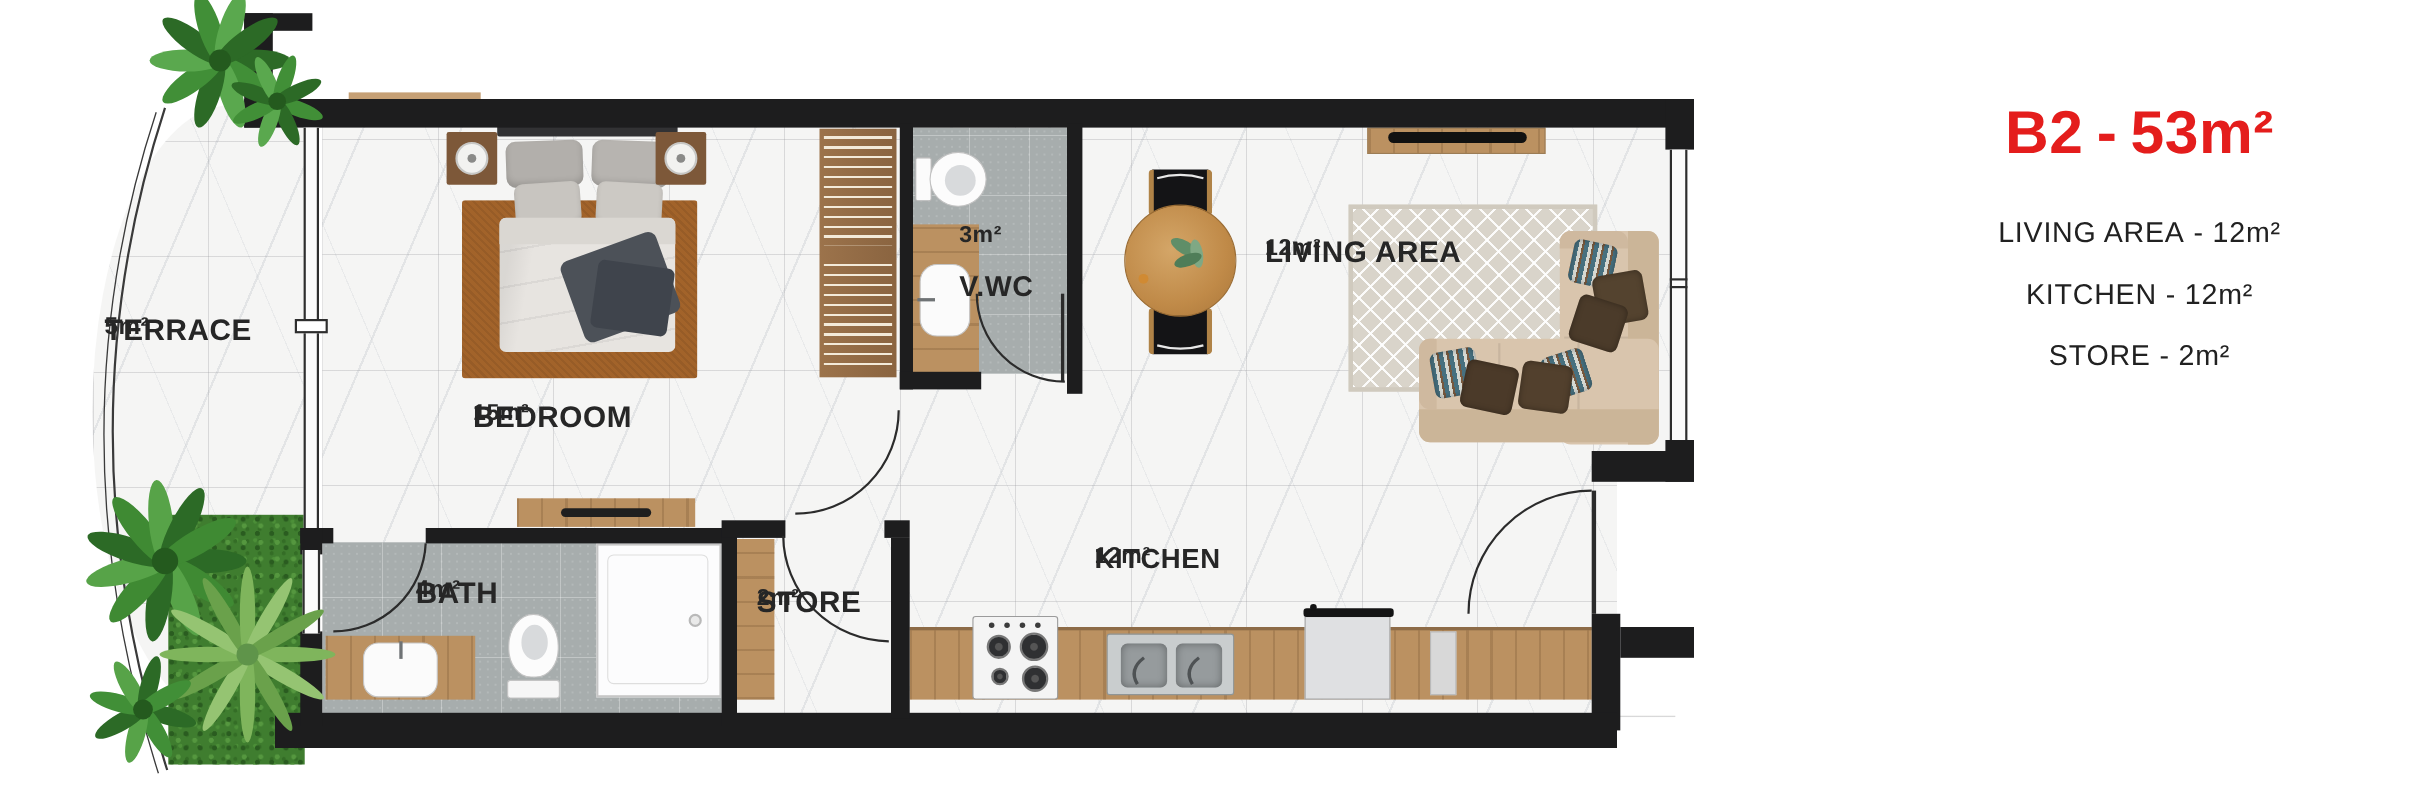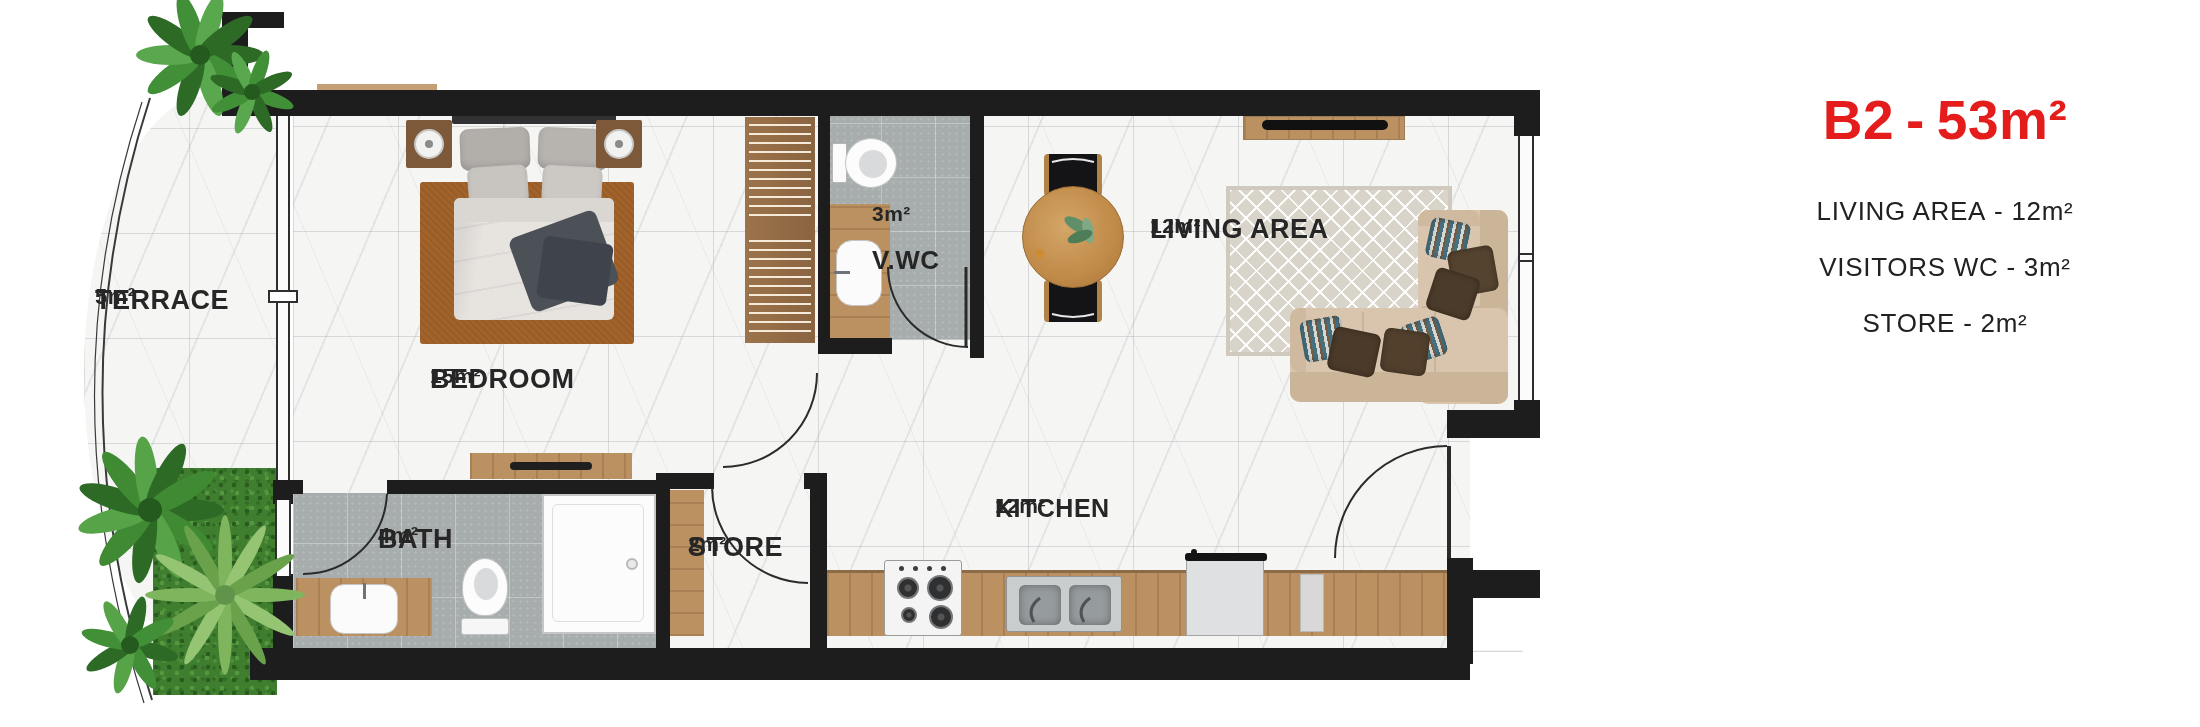--- a/index.html
+++ b/index.html
@@ -302,19 +302,19 @@
   </div>
 
   <div class="legend">
     <div class="ltitle">
       <span class="code">B2</span><span class="sep">-</span><span class="areav">53m²</span>
     </div>
     <div class="litem">
       <span>LIVING AREA</span><span class="isep">-</span><span>12m²</span>
     </div>
     <div class="litem">
-      <span>VISITORS WC</span><span class="isep">-</span><span>3m²</span>
+      <span>KITCHEN</span><span class="isep">-</span><span>12m²</span>
     </div>
     <div class="litem">
       <span>STORE</span><span class="isep">-</span><span>2m²</span>
     </div>
   </div>
 </div>
 
 </body></html>

